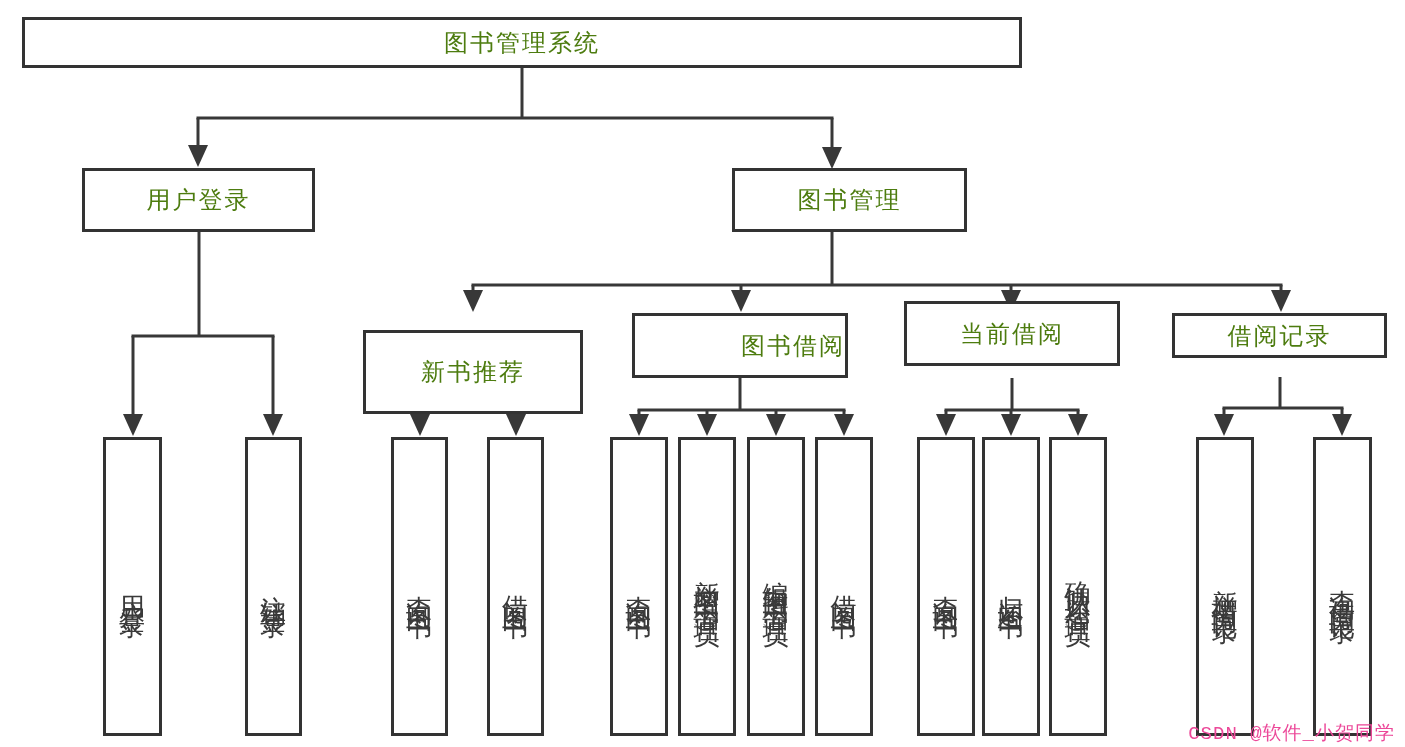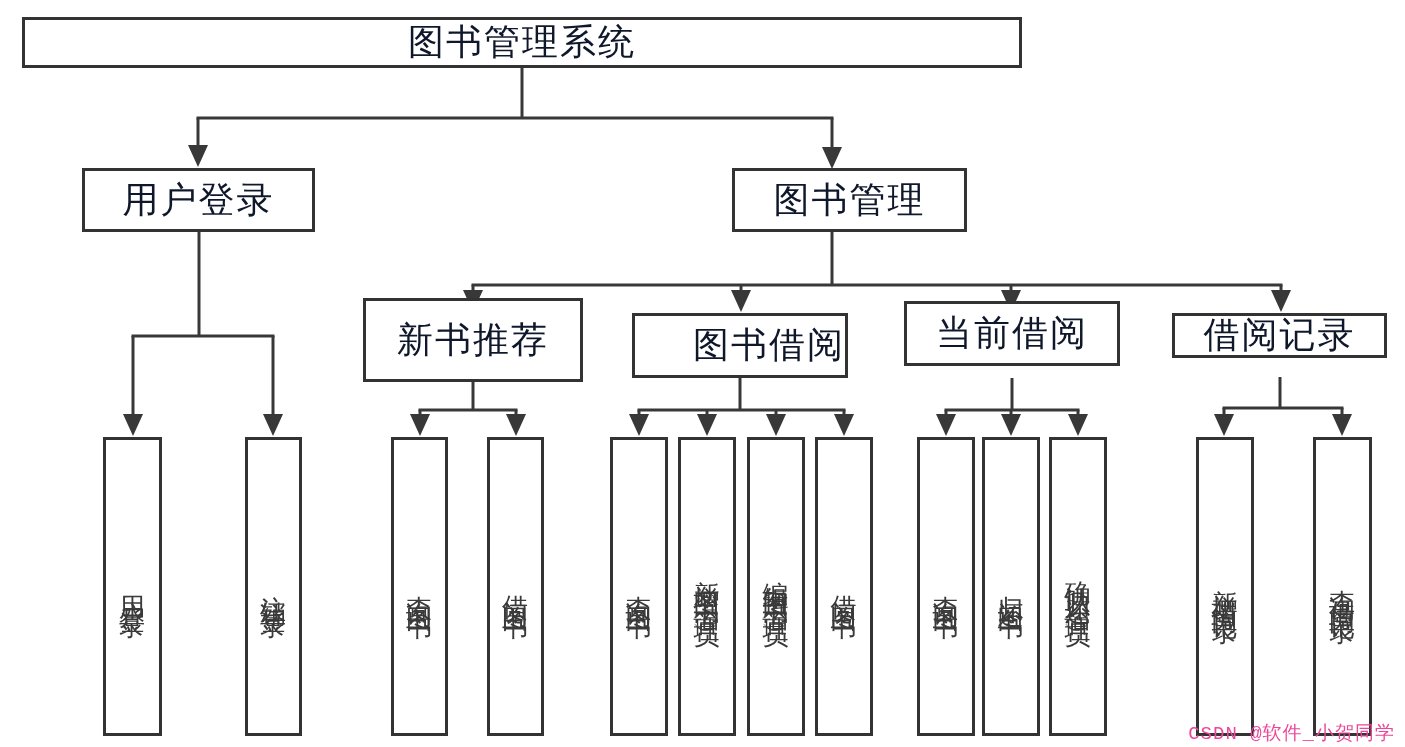--- a/index.html
+++ b/index.html
@@ -15,24 +15,24 @@
   .node {
     position:absolute;
     box-sizing:border-box;
     background:#ffffff;
     border:3px solid #333333;
     display:flex; align-items:center; justify-content:center;
     color:#3a3a3a;
     z-index:2;
   }
   .node.h span {
-    font-size:36px;
+    font-size:24px;
     letter-spacing:2px;
     white-space:nowrap;
-    color:#0f172a;
+    color:#4d7c0f;
   }
   .node.v span {
     writing-mode:vertical-rl;
     text-orientation:mixed;
     font-size:26px;
     letter-spacing:6px;
     line-height:1;
     color:#3a3a3a;
   }
   .watermark {
@@ -121,21 +121,21 @@
     <span>图书管理系统</span>
   </div>
 
   <div class="node h" style="left:82px; top:168px; width:233px; height:64px;">
     <span>用户登录</span>
   </div>
   <div class="node h" style="left:732px; top:168px; width:235px; height:64px;">
     <span>图书管理</span>
   </div>
 
-  <div class="node h" style="left:363px; top:298px; width:220px; height:84px;">
+  <div class="node h" style="left:363px; top:330px; width:220px; height:84px;">
     <span>新书推荐</span>
   </div>
   <div class="node h" style="left:632px; top:313px; width:216px; height:65px;justify-content:flex-end;">
     <span>图书借阅</span>
   </div>
   <div class="node h" style="left:904px; top:301px; width:216px; height:65px;">
     <span>当前借阅</span>
   </div>
   <div class="node h" style="left:1172px; top:313px; width:215px; height:45px;">
     <span>借阅记录</span>

